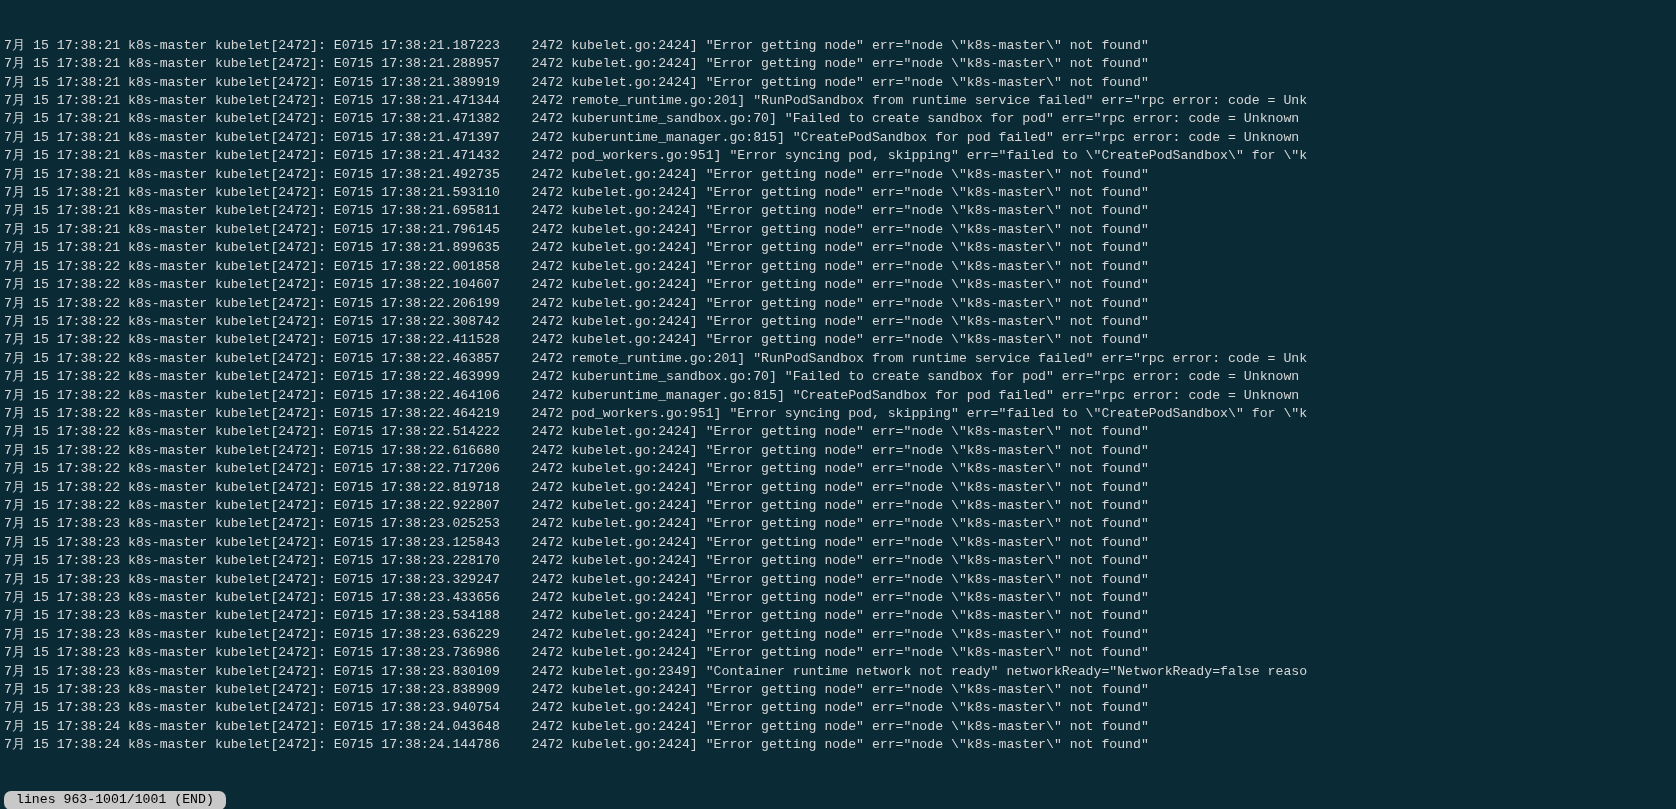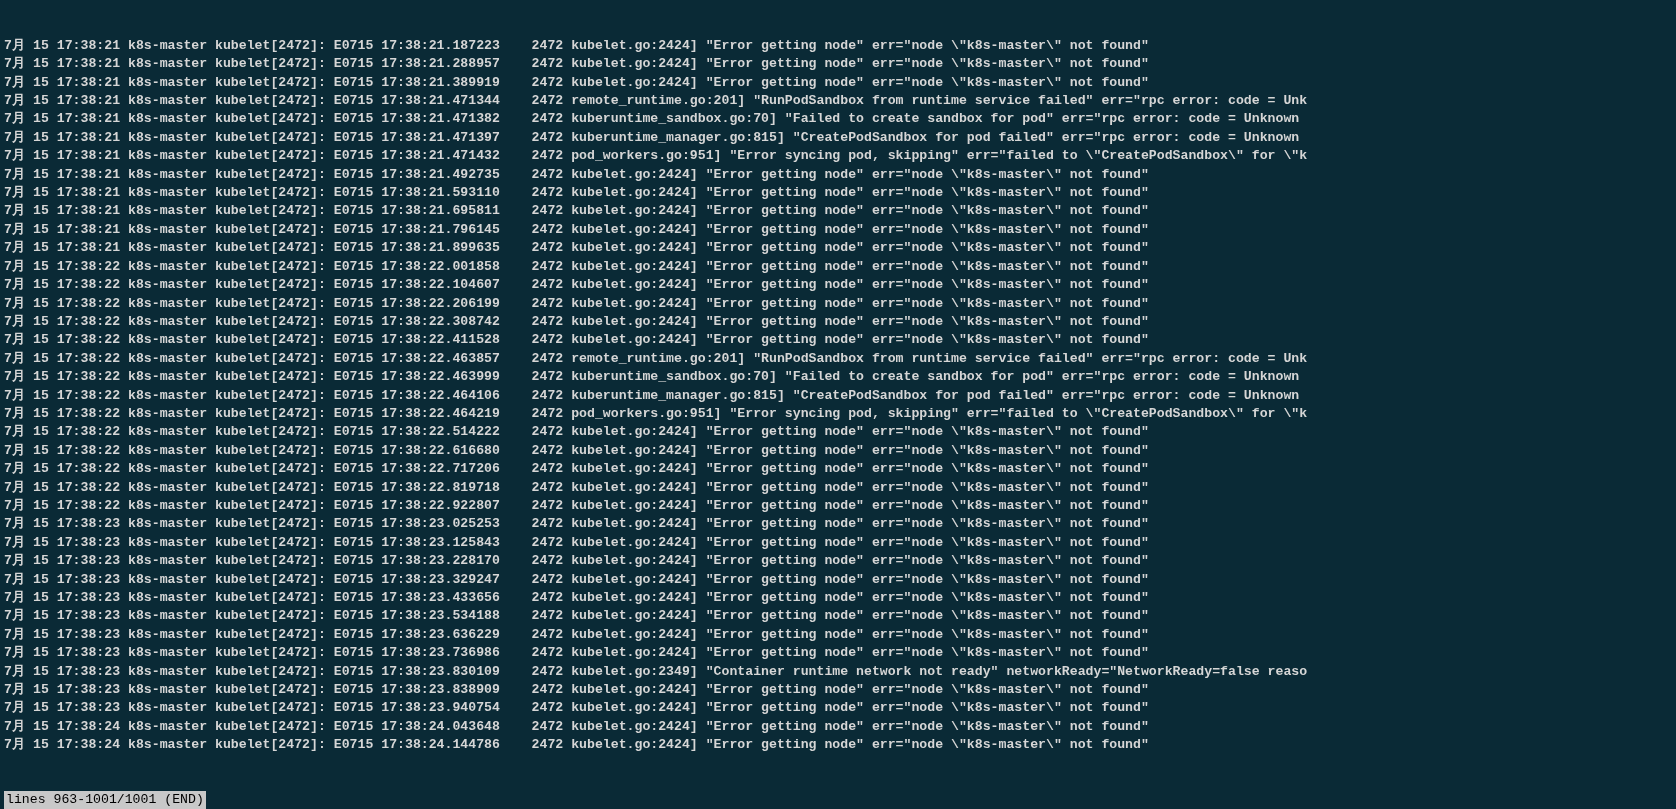--- a/index.html
+++ b/index.html
@@ -15,27 +15,27 @@
     overflow: hidden;
   }
   .terminal {
     white-space: pre;
     padding: 0 4px;
     position: relative;
   }
   .log-line {
     white-space: pre;
     overflow: hidden;
-    font-weight: bold;
   }
   .status-bar {
     background: #c8c8c8;
     color: #000;
     display: inline-block;
-    padding: 0 2px;
+    padding: 0 12px;
+    border-radius: 7px;
   }
 </style>
 </head>
 <body>
 
 <div class="terminal">
   <div id="log-container"><div class="log-line">7月 15 17:38:21 k8s-master kubelet[2472]: E0715 17:38:21.187223    2472 kubelet.go:2424] "Error getting node" err="node \"k8s-master\" not found"</div><div class="log-line">7月 15 17:38:21 k8s-master kubelet[2472]: E0715 17:38:21.288957    2472 kubelet.go:2424] "Error getting node" err="node \"k8s-master\" not found"</div><div class="log-line">7月 15 17:38:21 k8s-master kubelet[2472]: E0715 17:38:21.389919    2472 kubelet.go:2424] "Error getting node" err="node \"k8s-master\" not found"</div><div class="log-line">7月 15 17:38:21 k8s-master kubelet[2472]: E0715 17:38:21.471344    2472 remote_runtime.go:201] "RunPodSandbox from runtime service failed" err="rpc error: code = Unk</div><div class="log-line">7月 15 17:38:21 k8s-master kubelet[2472]: E0715 17:38:21.471382    2472 kuberuntime_sandbox.go:70] "Failed to create sandbox for pod" err="rpc error: code = Unknown</div><div class="log-line">7月 15 17:38:21 k8s-master kubelet[2472]: E0715 17:38:21.471397    2472 kuberuntime_manager.go:815] "CreatePodSandbox for pod failed" err="rpc error: code = Unknown</div><div class="log-line">7月 15 17:38:21 k8s-master kubelet[2472]: E0715 17:38:21.471432    2472 pod_workers.go:951] "Error syncing pod, skipping" err="failed to \"CreatePodSandbox\" for \"k</div><div class="log-line">7月 15 17:38:21 k8s-master kubelet[2472]: E0715 17:38:21.492735    2472 kubelet.go:2424] "Error getting node" err="node \"k8s-master\" not found"</div><div class="log-line">7月 15 17:38:21 k8s-master kubelet[2472]: E0715 17:38:21.593110    2472 kubelet.go:2424] "Error getting node" err="node \"k8s-master\" not found"</div><div class="log-line">7月 15 17:38:21 k8s-master kubelet[2472]: E0715 17:38:21.695811    2472 kubelet.go:2424] "Error getting node" err="node \"k8s-master\" not found"</div><div class="log-line">7月 15 17:38:21 k8s-master kubelet[2472]: E0715 17:38:21.796145    2472 kubelet.go:2424] "Error getting node" err="node \"k8s-master\" not found"</div><div class="log-line">7月 15 17:38:21 k8s-master kubelet[2472]: E0715 17:38:21.899635    2472 kubelet.go:2424] "Error getting node" err="node \"k8s-master\" not found"</div><div class="log-line">7月 15 17:38:22 k8s-master kubelet[2472]: E0715 17:38:22.001858    2472 kubelet.go:2424] "Error getting node" err="node \"k8s-master\" not found"</div><div class="log-line">7月 15 17:38:22 k8s-master kubelet[2472]: E0715 17:38:22.104607    2472 kubelet.go:2424] "Error getting node" err="node \"k8s-master\" not found"</div><div class="log-line">7月 15 17:38:22 k8s-master kubelet[2472]: E0715 17:38:22.206199    2472 kubelet.go:2424] "Error getting node" err="node \"k8s-master\" not found"</div><div class="log-line">7月 15 17:38:22 k8s-master kubelet[2472]: E0715 17:38:22.308742    2472 kubelet.go:2424] "Error getting node" err="node \"k8s-master\" not found"</div><div class="log-line">7月 15 17:38:22 k8s-master kubelet[2472]: E0715 17:38:22.411528    2472 kubelet.go:2424] "Error getting node" err="node \"k8s-master\" not found"</div><div class="log-line">7月 15 17:38:22 k8s-master kubelet[2472]: E0715 17:38:22.463857    2472 remote_runtime.go:201] "RunPodSandbox from runtime service failed" err="rpc error: code = Unk</div><div class="log-line">7月 15 17:38:22 k8s-master kubelet[2472]: E0715 17:38:22.463999    2472 kuberuntime_sandbox.go:70] "Failed to create sandbox for pod" err="rpc error: code = Unknown</div><div class="log-line">7月 15 17:38:22 k8s-master kubelet[2472]: E0715 17:38:22.464106    2472 kuberuntime_manager.go:815] "CreatePodSandbox for pod failed" err="rpc error: code = Unknown</div><div class="log-line">7月 15 17:38:22 k8s-master kubelet[2472]: E0715 17:38:22.464219    2472 pod_workers.go:951] "Error syncing pod, skipping" err="failed to \"CreatePodSandbox\" for \"k</div><div class="log-line">7月 15 17:38:22 k8s-master kubelet[2472]: E0715 17:38:22.514222    2472 kubelet.go:2424] "Error getting node" err="node \"k8s-master\" not found"</div><div class="log-line">7月 15 17:38:22 k8s-master kubelet[2472]: E0715 17:38:22.616680    2472 kubelet.go:2424] "Error getting node" err="node \"k8s-master\" not found"</div><div class="log-line">7月 15 17:38:22 k8s-master kubelet[2472]: E0715 17:38:22.717206    2472 kubelet.go:2424] "Error getting node" err="node \"k8s-master\" not found"</div><div class="log-line">7月 15 17:38:22 k8s-master kubelet[2472]: E0715 17:38:22.819718    2472 kubelet.go:2424] "Error getting node" err="node \"k8s-master\" not found"</div><div class="log-line">7月 15 17:38:22 k8s-master kubelet[2472]: E0715 17:38:22.922807    2472 kubelet.go:2424] "Error getting node" err="node \"k8s-master\" not found"</div><div class="log-line">7月 15 17:38:23 k8s-master kubelet[2472]: E0715 17:38:23.025253    2472 kubelet.go:2424] "Error getting node" err="node \"k8s-master\" not found"</div><div class="log-line">7月 15 17:38:23 k8s-master kubelet[2472]: E0715 17:38:23.125843    2472 kubelet.go:2424] "Error getting node" err="node \"k8s-master\" not found"</div><div class="log-line">7月 15 17:38:23 k8s-master kubelet[2472]: E0715 17:38:23.228170    2472 kubelet.go:2424] "Error getting node" err="node \"k8s-master\" not found"</div><div class="log-line">7月 15 17:38:23 k8s-master kubelet[2472]: E0715 17:38:23.329247    2472 kubelet.go:2424] "Error getting node" err="node \"k8s-master\" not found"</div><div class="log-line">7月 15 17:38:23 k8s-master kubelet[2472]: E0715 17:38:23.433656    2472 kubelet.go:2424] "Error getting node" err="node \"k8s-master\" not found"</div><div class="log-line">7月 15 17:38:23 k8s-master kubelet[2472]: E0715 17:38:23.534188    2472 kubelet.go:2424] "Error getting node" err="node \"k8s-master\" not found"</div><div class="log-line">7月 15 17:38:23 k8s-master kubelet[2472]: E0715 17:38:23.636229    2472 kubelet.go:2424] "Error getting node" err="node \"k8s-master\" not found"</div><div class="log-line">7月 15 17:38:23 k8s-master kubelet[2472]: E0715 17:38:23.736986    2472 kubelet.go:2424] "Error getting node" err="node \"k8s-master\" not found"</div><div class="log-line">7月 15 17:38:23 k8s-master kubelet[2472]: E0715 17:38:23.830109    2472 kubelet.go:2349] "Container runtime network not ready" networkReady="NetworkReady=false reaso</div><div class="log-line">7月 15 17:38:23 k8s-master kubelet[2472]: E0715 17:38:23.838909    2472 kubelet.go:2424] "Error getting node" err="node \"k8s-master\" not found"</div><div class="log-line">7月 15 17:38:23 k8s-master kubelet[2472]: E0715 17:38:23.940754    2472 kubelet.go:2424] "Error getting node" err="node \"k8s-master\" not found"</div><div class="log-line">7月 15 17:38:24 k8s-master kubelet[2472]: E0715 17:38:24.043648    2472 kubelet.go:2424] "Error getting node" err="node \"k8s-master\" not found"</div><div class="log-line">7月 15 17:38:24 k8s-master kubelet[2472]: E0715 17:38:24.144786    2472 kubelet.go:2424] "Error getting node" err="node \"k8s-master\" not found"</div></div>
   <div><span class="status-bar">lines 963-1001/1001 (END)</span></div>
 </div>
 

